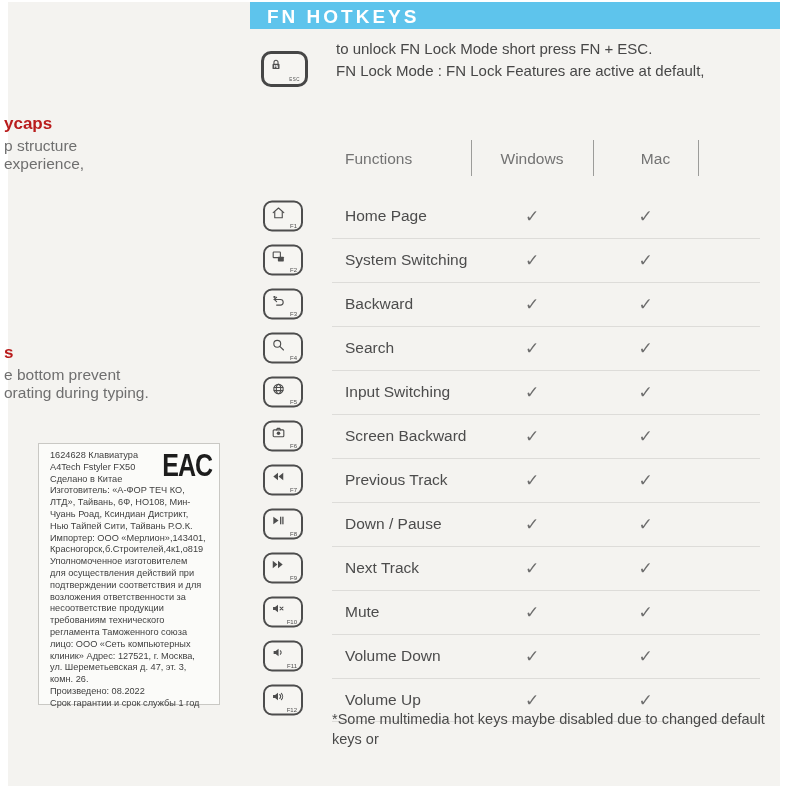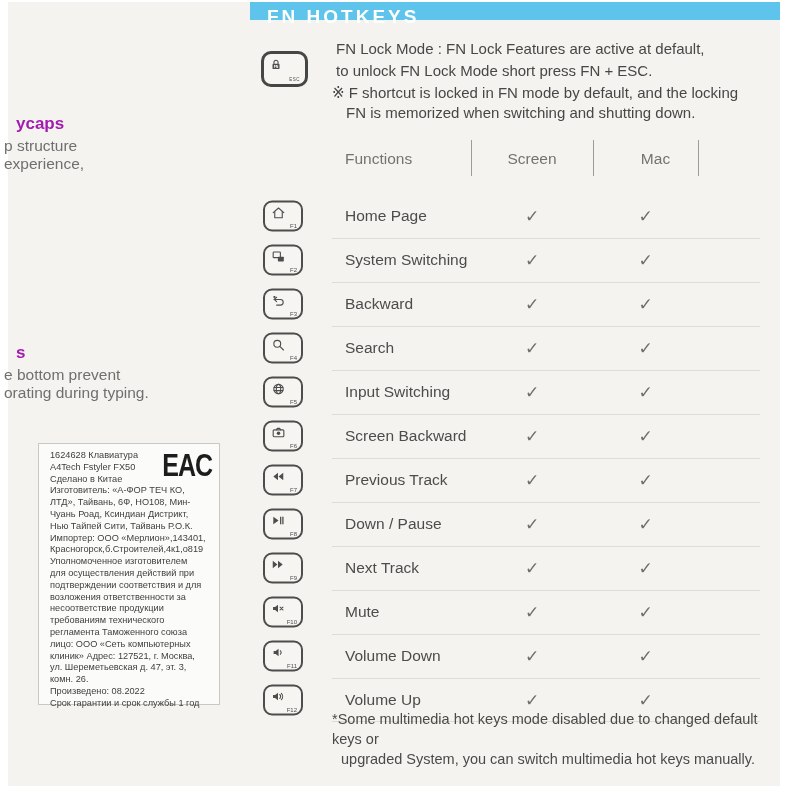--- a/index.html
+++ b/index.html
@@ -3,21 +3,21 @@
 <meta charset="utf-8">
 <style>
   * { margin:0; padding:0; box-sizing:border-box; }
   html,body { width:800px; height:800px; background:#ffffff; overflow:hidden;
     font-family:"Liberation Sans","DejaVu Sans",sans-serif; }
   .viewport { position:relative; width:800px; height:800px; background:#ffffff; }
   .page { position:absolute; left:8px; top:2px; width:772px; height:784px;
     background:#f4f3f0; }
 
   
-  .band { position:absolute; left:242px; top:0; right:0; height:18px; }
+  .band { position:absolute; left:242px; top:0; right:0; height:27px; }
   .band-title { display:block; line-height:29px; padding-left:17px; color:#ffffff;
     font-size:19px; font-weight:bold; letter-spacing:3px; }
 
   
   .keycap { position:absolute; width:40px; height:31px; background:#f6f5f2;
     border:2.5px solid #4d4d4d; border-radius:9px; }
   .keycap svg { position:absolute; left:6px; top:3px; }
   .keycap .fnum { position:absolute; right:4px; bottom:1px; font-size:6px; color:#4d4d4d; }
 
   
@@ -58,22 +58,22 @@
     color:#6e6e6e; font-family:"DejaVu Sans",sans-serif; }
   .chk.win { left:209px; width:122px; text-align:center; }
   .chk.mac { left:331px; width:105px; text-align:center; }
 
   .footnote { position:absolute; left:324px; top:707px; font-size:14.5px;
     line-height:20px; color:#4a4a4a; }
   .footnote .f2 { padding-left:9px; }
 
   
   .frag { position:absolute; left:-4px; color:#6f6f6f; font-size:15.5px; line-height:17.5px; }
-  .frag .fh { display:block; font-size:17px; font-weight:bold; color:#a21caf;
-    line-height:20px; margin-bottom:3px;margin-left:12px; }
+  .frag .fh { display:block; font-size:17px; font-weight:bold; color:#b91c1c;
+    line-height:20px; margin-bottom:3px; }
   .frag1 { top:112px; }
   .frag2 { top:341px; }
 
   
   .label { position:absolute; left:30px; top:441px; width:182px; height:262px;
     background:#fbfbf9; border:1px solid #c9c8c4; padding:6px 6px 6px 11px; }
   .label-text { font-size:9.2px; line-height:11.8px; color:#3e3e3e; white-space:pre-line; }
   .eac { position:absolute; top:3px; right:7px; font-size:25px; font-weight:bold;
     color:#1c1c1c; letter-spacing:-1px; transform:scaleY(1.25); transform-origin:top; }
 
@@ -93,32 +93,28 @@
     <div class="esc-key">
       <svg class="glyph" width="14" height="14" viewBox="0 0 24 24">
         <rect x="6" y="10" width="12" height="9" rx="1.5" fill="#4d4d4d" stroke="none"></rect>
         <path d="M8.5 10 V7.5 a3.5 3.5 0 0 1 7 0 V10"></path>
         <text x="12" y="16.8" font-size="6" fill="#ffffff" text-anchor="middle" stroke="none" font-weight="bold">FN</text>
       </svg>
       <span class="esc-label">ESC</span>
     </div>
 
     <div class="intro">
+      <div>to unlock FN Lock Mode short press FN + ESC.</div>
       <div>FN Lock Mode : FN Lock Features are active at default,</div>
-      <div>to unlock FN Lock Mode short press FN + ESC.</div>
-    </div>
-
-    <div class="note">
-      <div>※ F shortcut is locked in FN mode by default, and the locking</div>
-      <div class="n2">FN is memorized when switching and shutting down.</div>
-    </div>
+    </div>
+
 
     <div class="thead">
       <span class="hfun">Functions</span>
-      <span class="hwin">Screen</span>
+      <span class="hwin">Windows</span>
       <span class="hmac">Mac</span>
       <span class="vdiv d1"></span>
       <span class="vdiv d2"></span>
       <span class="vdiv d3"></span>
     </div>
 
     <div class="rows">
 
       <div class="trow">
         <div class="keycap">
@@ -276,22 +272,21 @@
           <span class="fnum">F12</span>
         </div>
         <span class="func">Volume Up</span>
         <span class="chk win">✓</span>
         <span class="chk mac">✓</span>
       </div>
 
     </div>
 
     <div class="footnote">
-      <div>*Some multimedia hot keys mode disabled due to changed default keys or</div>
-      <div class="f2">upgraded System, you can switch multimedia hot keys manually.</div>
+      <div>*Some multimedia hot keys maybe disabled due to changed default keys or</div>
     </div>
 
     <div class="frag frag1">
       <span class="fh">ycaps</span>
       <div>p structure</div>
       <div>experience,</div>
     </div>
 
     <div class="frag frag2">
       <span class="fh">s</span>

